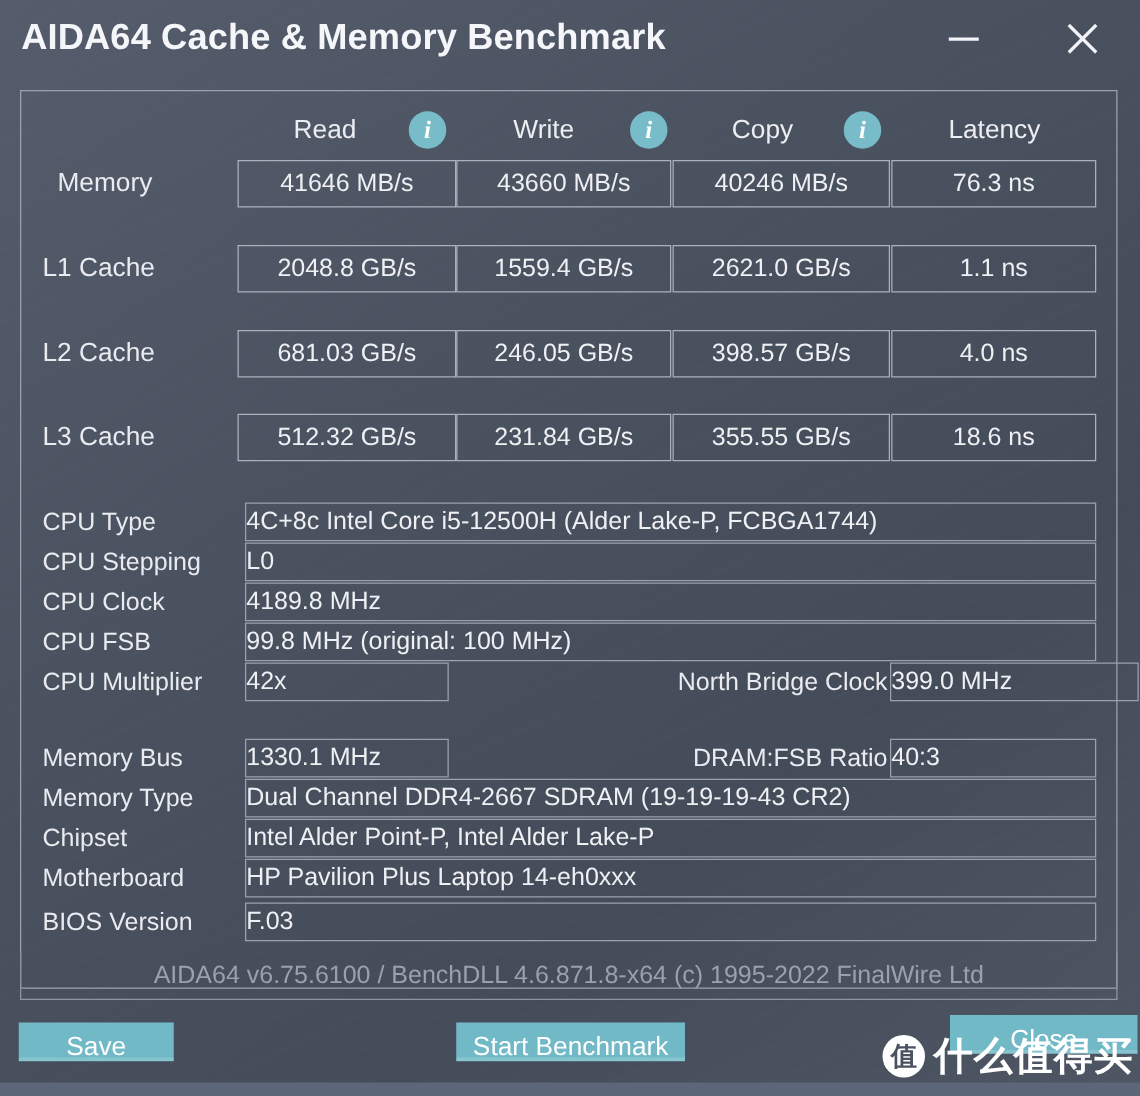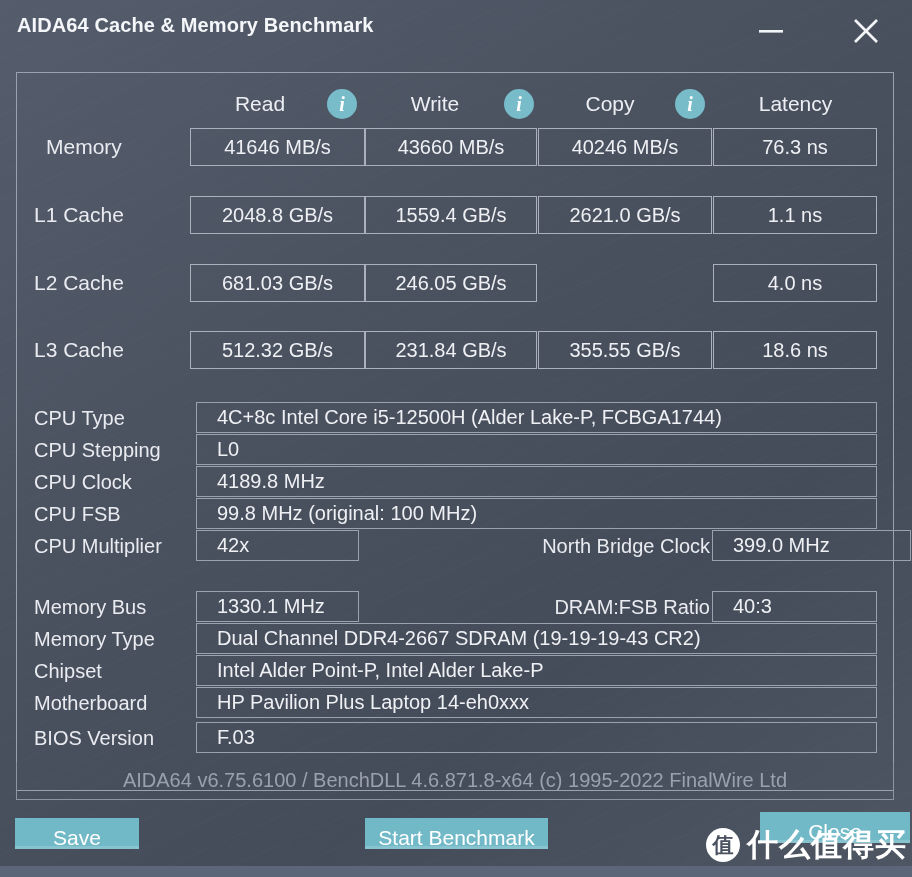--- a/index.html
+++ b/index.html
@@ -35,21 +35,21 @@
 
   
   #titlebar {
     position: absolute;
     left: 0; top: 0;
     width: 912px; height: 66px;
   }
   #title-text {
     position: absolute;
     left: 17px; top: 14px;
-    font-size: 20px;
+    font-size: 29px;
     font-weight: bold;
     letter-spacing: 0.1px;
     color: #f4f6f9;
     white-space: nowrap;
   }
   .winbtn {
     position: absolute;
     top: 8px;
     width: 48px; height: 46px;
     cursor: default;
@@ -119,21 +119,21 @@
     white-space: nowrap;
   }
   .ibox {
     position: absolute;
     height: 31px;
     border: 1px solid #9aa2b0;
     box-sizing: border-box;
     font-size: 20px;
     line-height: 29px;
     color: #eef0f4;
-    padding-left: 20px;
+    padding-left: 0;
     white-space: nowrap;
     overflow: hidden;
   }
   .inline-label {
     position: absolute;
     font-size: 20px;
     color: #e9ebf0;
     white-space: nowrap;
     text-align: right;
   }
@@ -254,20 +254,21 @@
 
   <div class="row-label" style="top:203px;">L1 Cache</div>
   <div class="vbox" style="left:190px; top:196px; width:175px;">2048.8 GB/s</div>
   <div class="vbox" style="left:365px; top:196px; width:172px;">1559.4 GB/s</div>
   <div class="vbox" style="left:538px; top:196px; width:174px;">2621.0 GB/s</div>
   <div class="vbox" style="left:713px; top:196px; width:164px;">1.1 ns</div>
 
   <div class="row-label" style="top:271px;">L2 Cache</div>
   <div class="vbox" style="left:190px; top:264px; width:175px;">681.03 GB/s</div>
   <div class="vbox" style="left:365px; top:264px; width:172px;">246.05 GB/s</div>
+  <div class="vbox" style="left:538px; top:264px; width:174px;">398.57 GB/s</div>
   <div class="vbox" style="left:713px; top:264px; width:164px;">4.0 ns</div>
 
   <div class="row-label" style="top:338px;">L3 Cache</div>
   <div class="vbox" style="left:190px; top:331px; width:175px;">512.32 GB/s</div>
   <div class="vbox" style="left:365px; top:331px; width:172px;">231.84 GB/s</div>
   <div class="vbox" style="left:538px; top:331px; width:174px;">355.55 GB/s</div>
   <div class="vbox" style="left:713px; top:331px; width:164px;">18.6 ns</div>
 
   <div class="irow-label" style="top:407px;">CPU Type</div>
   <div class="ibox" style="left:196px; top:402px; width:681px;">4C+8c Intel Core i5-12500H  (Alder Lake-P, FCBGA1744)</div>

